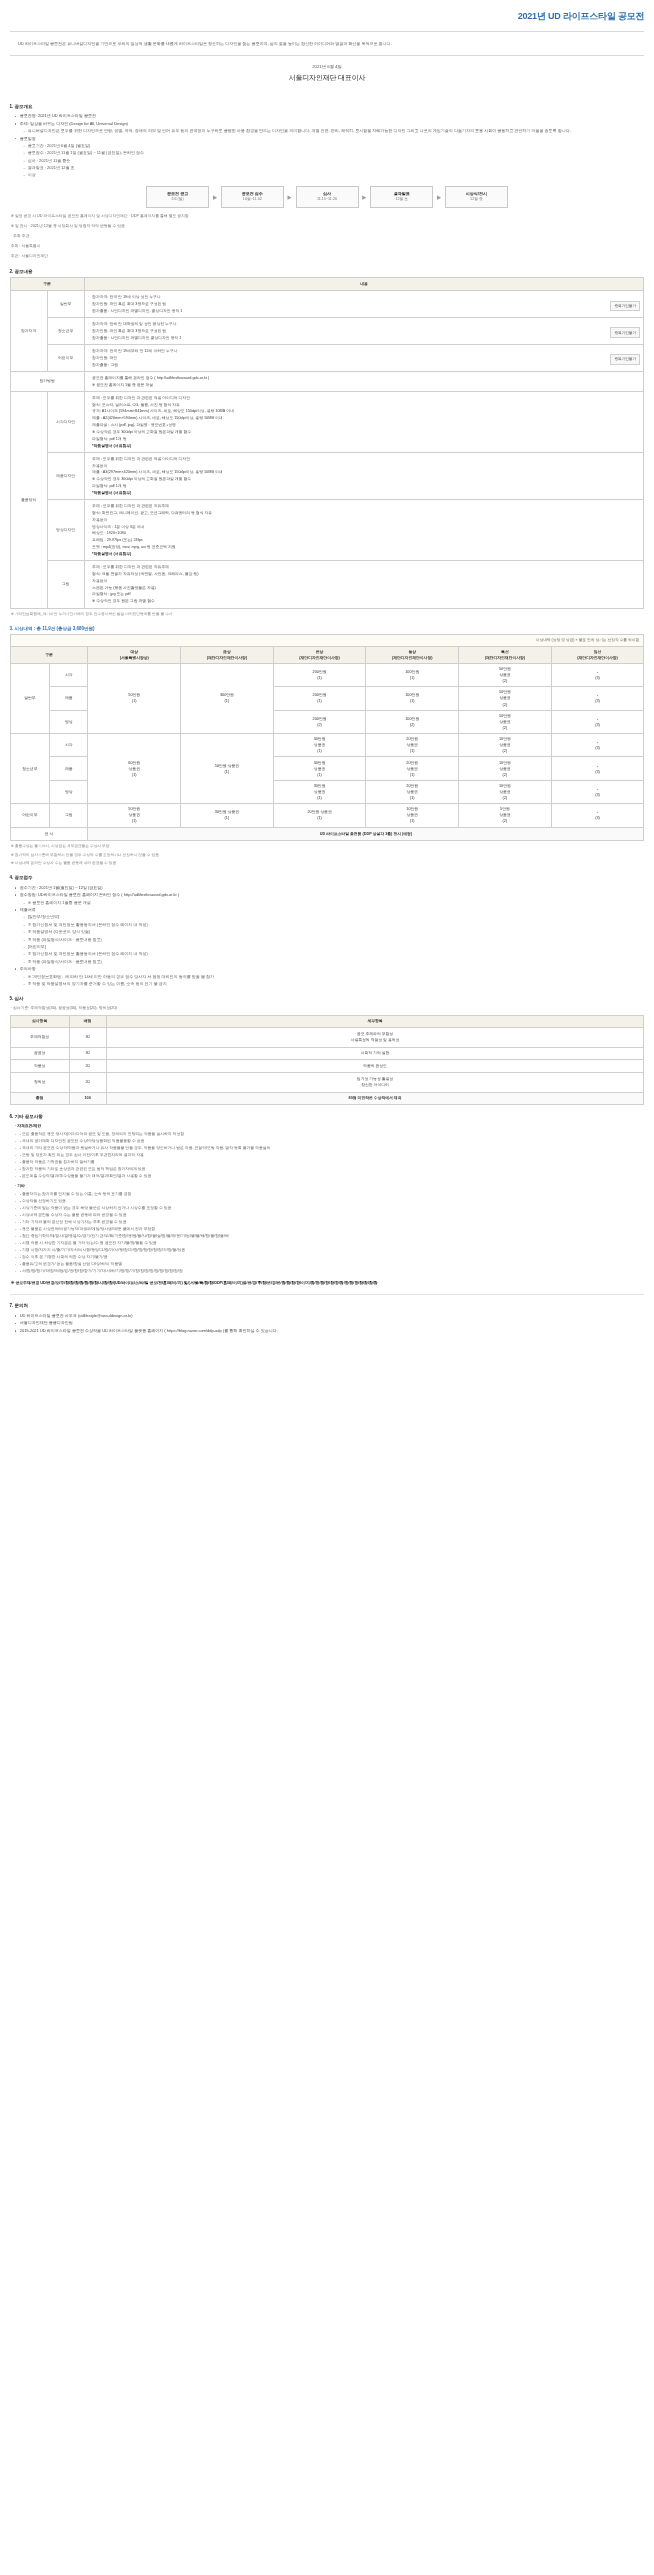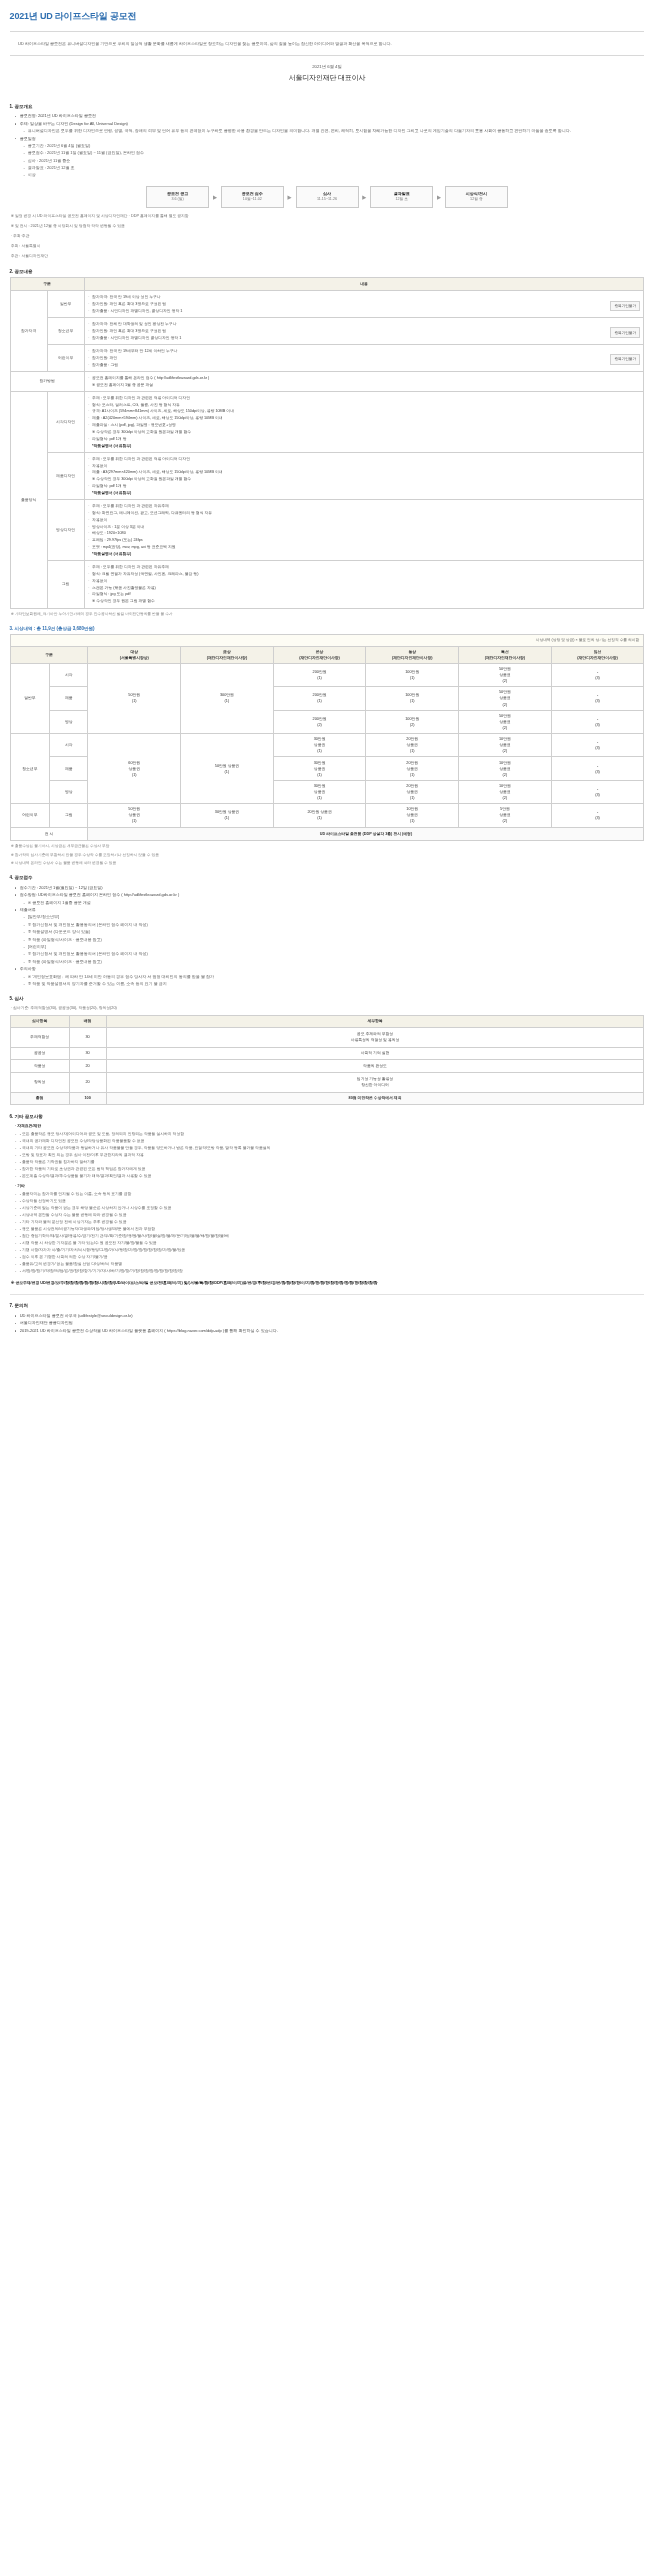--- a/index.html
+++ b/index.html
@@ -10,21 +10,21 @@
     background: #ffffff;
     font-family: "Liberation Sans", "DejaVu Sans", sans-serif;
     font-size: 4.3px;
     color: #333333;
     width: 654px;
   }
   .page { width: 654px; padding: 0 9.6px 21.3px 9.6px; }
 
   
   .main-title {
-    text-align: left;
+    text-align: right;
     color: #2f6fb0;
     font-size: 9px;
     font-weight: bold;
     padding: 9.6px 0 8.5px 0;
     letter-spacing: -0.2px;
   }
   .intro-box {
     border-top: 0.5px solid #d8d8d8;
     border-bottom: 0.5px solid #d8d8d8;
     padding: 7.5px 8.5px;

